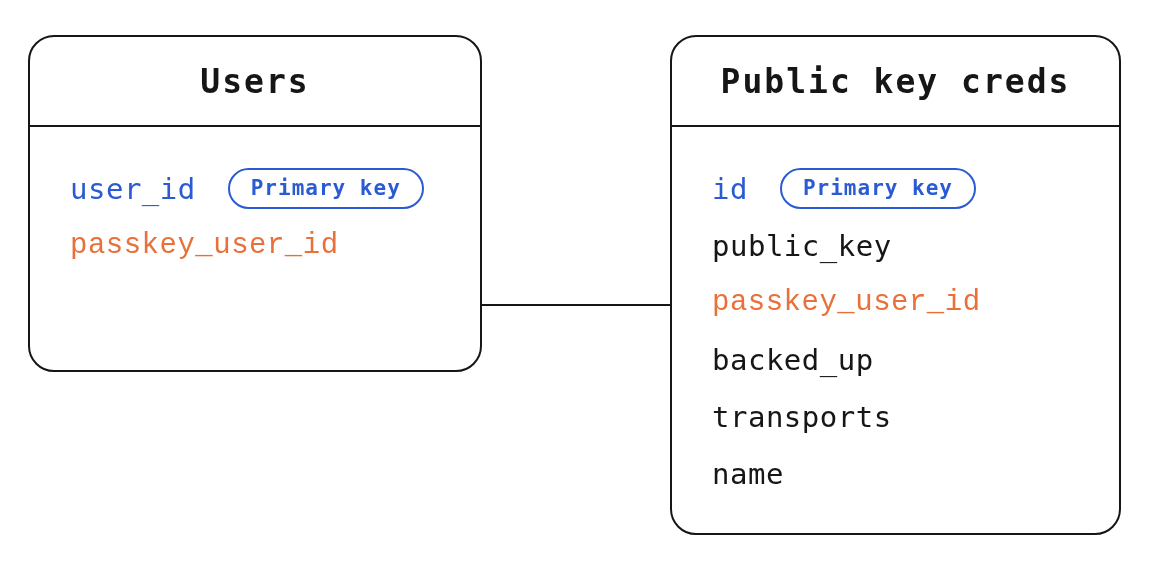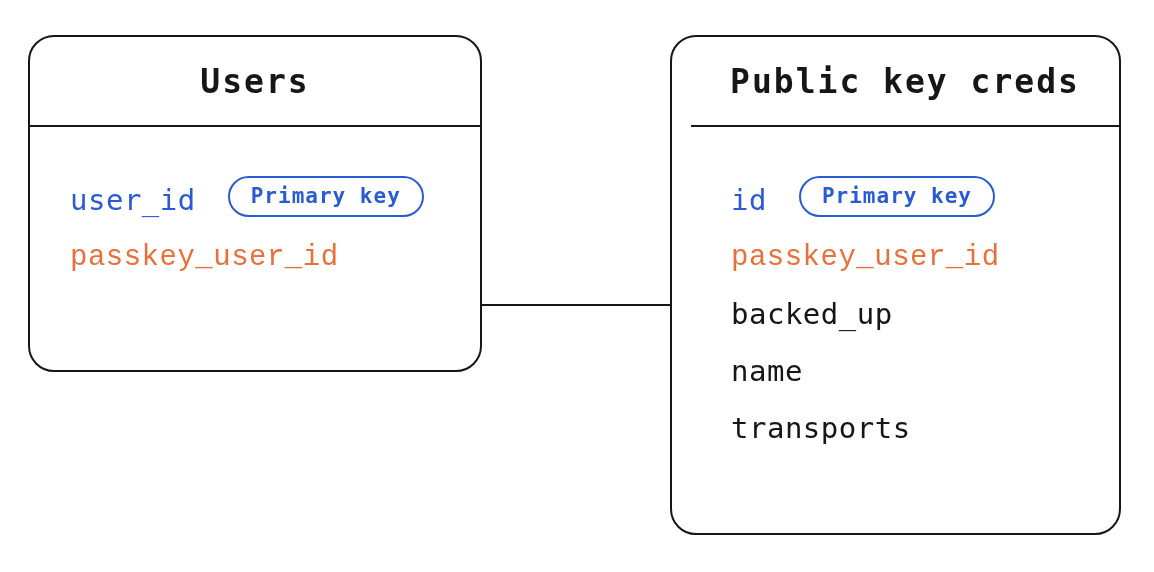--- a/index.html
+++ b/index.html
@@ -27,21 +27,21 @@
     background: var(--background);
     border: 2px solid var(--line);
     border-radius: 26px;
   }
   .table-box.users {
     left: 28px; top: 35px;
     width: 454px; height: 337px;
   }
   .table-box.pkcreds {
     left: 670px; top: 35px;
-    width: 451px; height: 500px; padding-left: 19px;
+    width: 451px; height: 500px;
   }
   .table-header {
     height: 90px;
     border-bottom: 2px solid var(--line);
     display: flex;
     align-items: center;
     justify-content: center;
   }
   .table-title {
     font-weight: bold;
@@ -49,21 +49,21 @@
     letter-spacing: 2px;
     color: var(--text);
     white-space: nowrap;
   }
   .table-fields {
     padding: 33px 40px 0 40px;
   }
   .field-row {
     height: 57px;
     display: flex;
-    align-items: flex-end;
+    align-items: center;
     white-space: nowrap;
   }
   .field-label {
     font-size: 29px;
     letter-spacing: 0.5px;
     color: var(--text);
   }
   .field-label.field-blue { color: var(--blue); }
   .field-label.field-orange { color: var(--orange); font-family: Liberation Mono, monospace; }
   .badge {
@@ -112,27 +112,30 @@
   <div class="table-box pkcreds">
     <div class="table-header">
       <span class="table-title">Public key creds</span>
     </div>
     <div class="table-fields">
       <div class="field-row">
         <span class="field-label field-blue">id</span>
         <span class="badge">Primary key</span>
       </div>
       <div class="field-row">
+        <span class="field-label">public_key</span>
+      </div>
+      <div class="field-row">
         <span class="field-label field-orange">passkey_user_id</span>
       </div>
       <div class="field-row">
         <span class="field-label">backed_up</span>
       </div>
       <div class="field-row">
-        <span class="field-label">name</span>
+        <span class="field-label">transports</span>
       </div>
       <div class="field-row">
-        <span class="field-label">transports</span>
+        <span class="field-label">name</span>
       </div>
     </div>
   </div>
 
 </div>
 
 </body></html>

